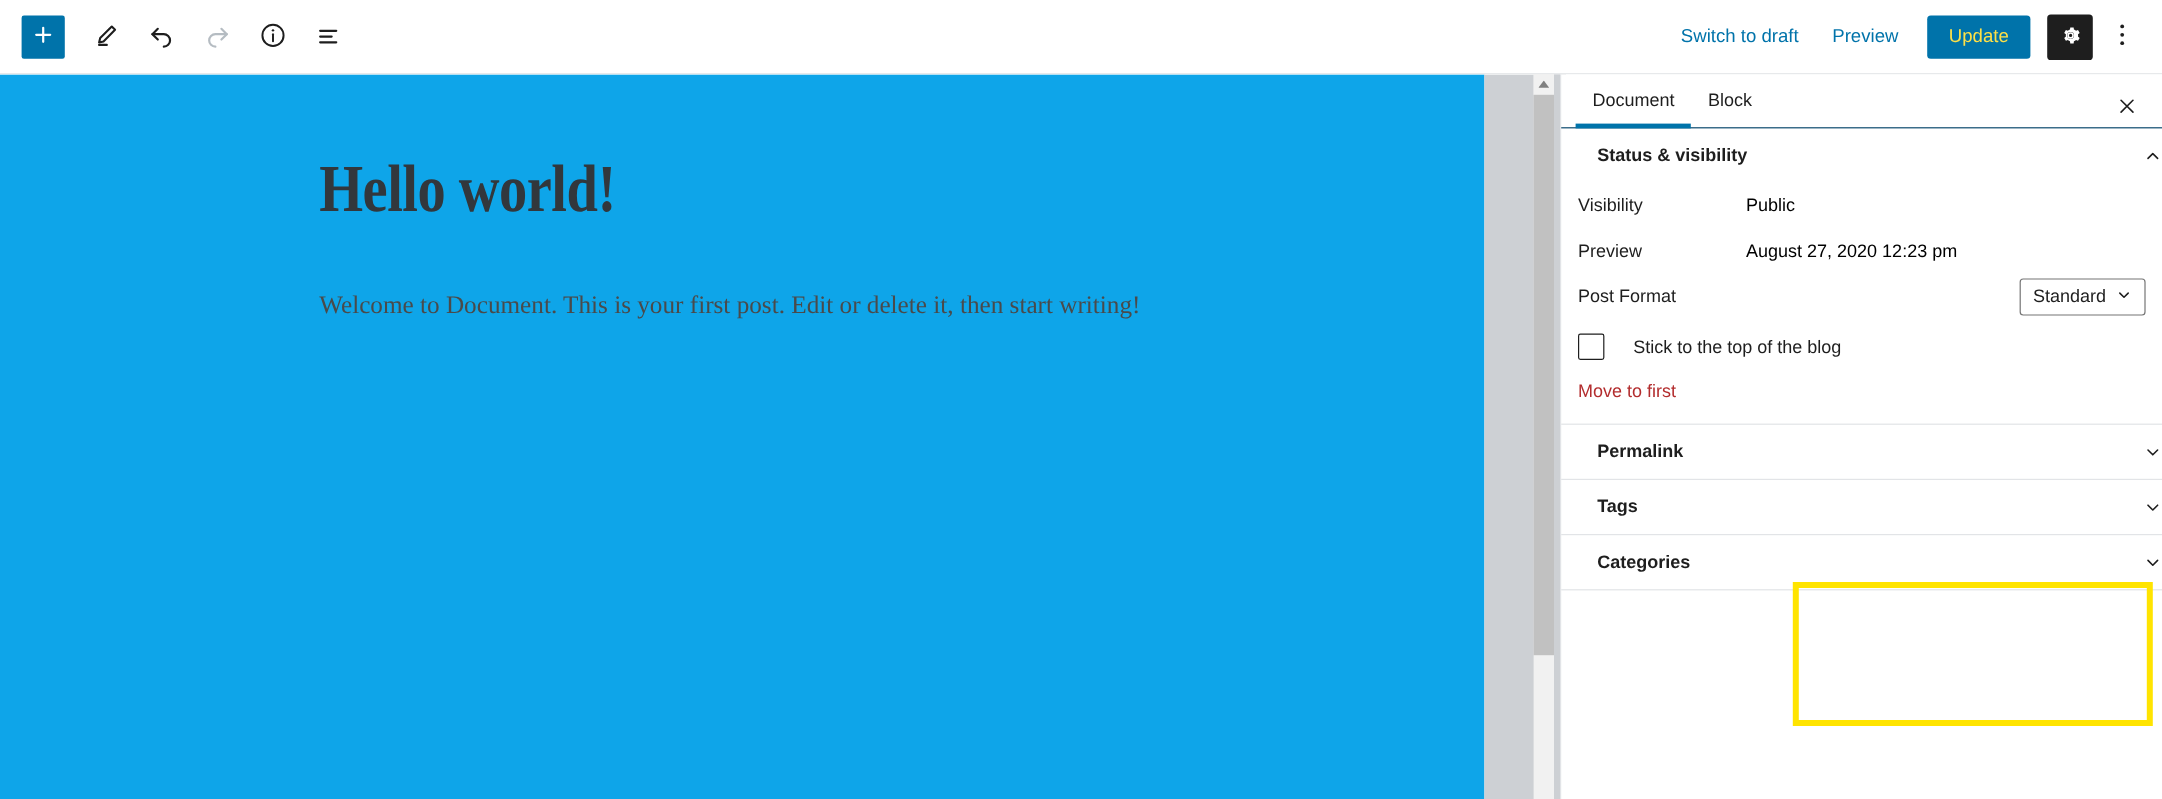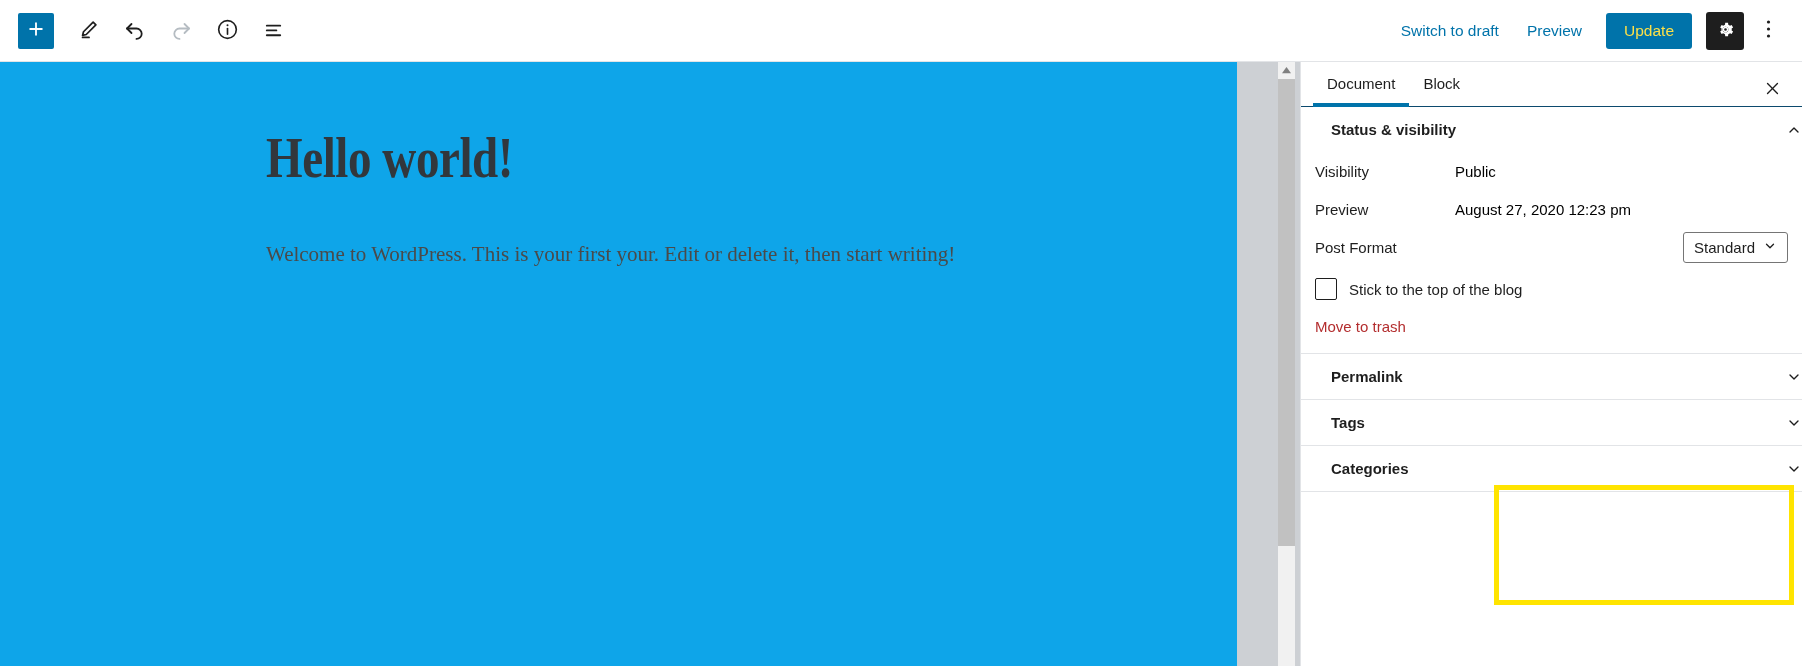--- a/index.html
+++ b/index.html
@@ -313,21 +313,21 @@
     font-size: 15px;
     color: #1e1e1e;
     background: #ffffff;
     cursor: pointer;
     font-family: "Liberation Sans", sans-serif;
   }
 
   .checkbox-row {
     display: flex;
     align-items: center;
-    gap: 12px;
+    gap: 24px;
     min-height: 40px;
     padding-top: 6px;
   }
   .checkbox {
     width: 22px; height: 22px;
     border: 1.5px solid #1e1e1e;
     border-radius: 2px;
     background: #ffffff;
     cursor: pointer;
     flex-shrink: 0;
@@ -447,21 +447,21 @@
               <circle cx="2.5" cy="18" r="1.6"></circle>
           </svg>
         </span>
       </button>
     </div>
   </div>
 
   <div class="editor-region">
     <div class="canvas-white">
       <h1 class="post-title">Hello world!</h1>
-      <p class="post-paragraph">Welcome to WordPress. This is your first your. Edit or delete it, then start writing!</p>
+      <p class="post-paragraph">Welcome to Document. This is your first post. Edit or delete it, then start writing!</p>
     </div>
     <div class="canvas-gutter-top"></div>
   </div>
 
   <div class="scrollbar">
     <div class="scroll-up-arrow">
       <svg width="9" height="7" viewBox="0 0 9 7" fill="#808080">
           <polygon points="4.5,0 9,6.2 0,6.2"></polygon>
         </svg>
     </div>
@@ -517,21 +517,21 @@
               </svg>
             </span>
           </div>
         </div>
 
         <div class="checkbox-row">
           <span class="checkbox"></span>
           <span class="checkbox-label">Stick to the top of the blog</span>
         </div>
 
-        <button class="trash-link">Move to trash</button>
+        <button class="trash-link">Move to first</button>
       </div>
     </div>
 
     <div class="panel">
       <button class="panel-header">
         <span class="panel-title">Permalink</span>
         <span class="chev">
           <svg width="16" height="16" viewBox="0 0 24 24" fill="none" stroke="currentColor" stroke-width="2" stroke-linecap="round" stroke-linejoin="round">
             <polyline points="6,9 12,15 18,9"></polyline>
           </svg>

